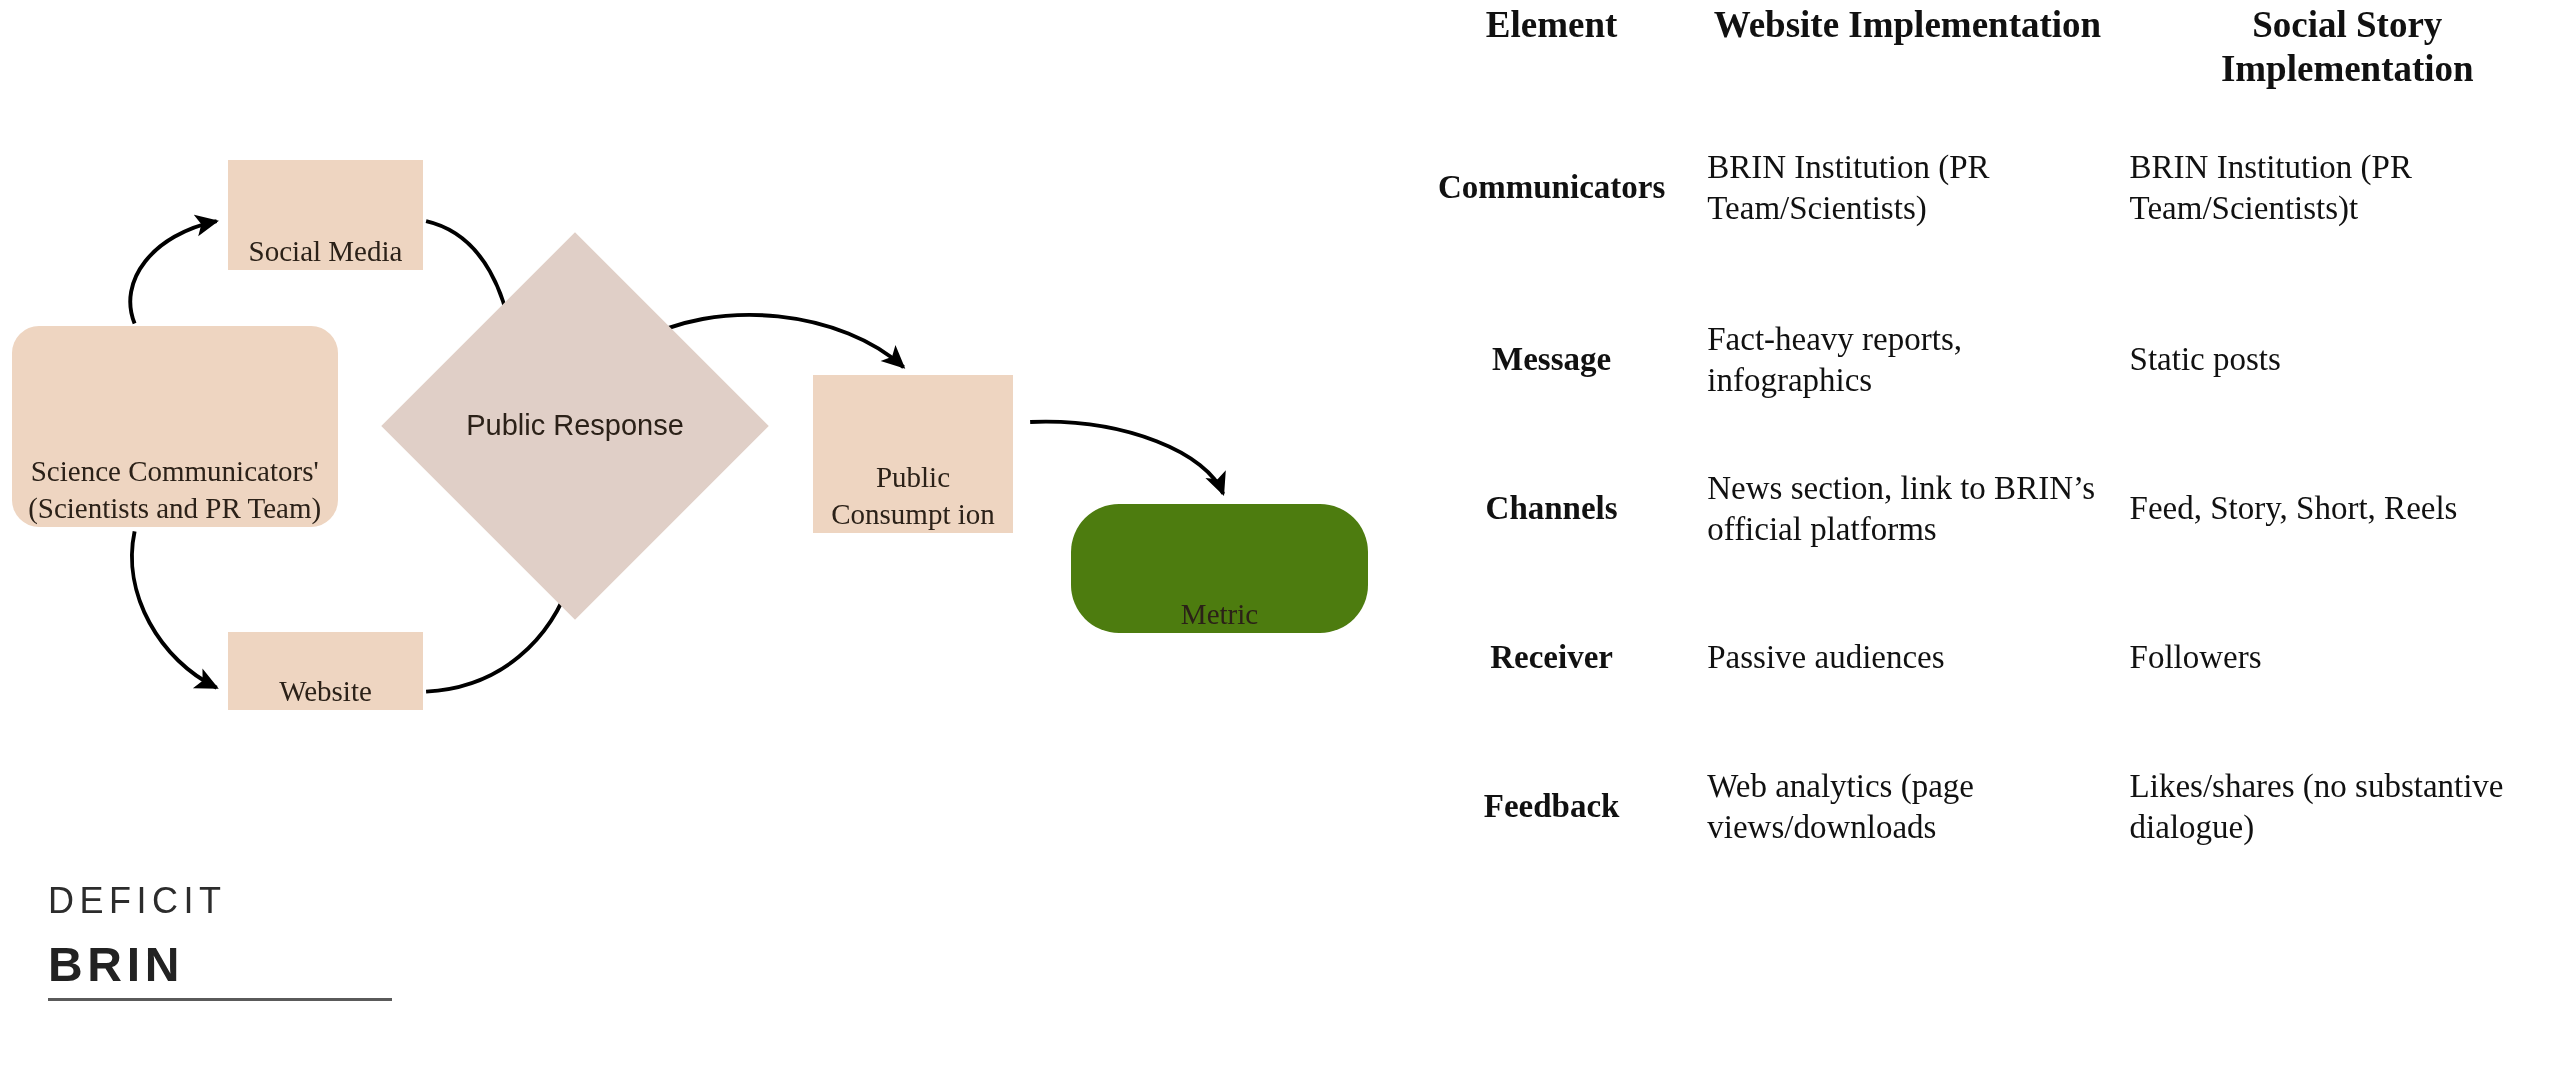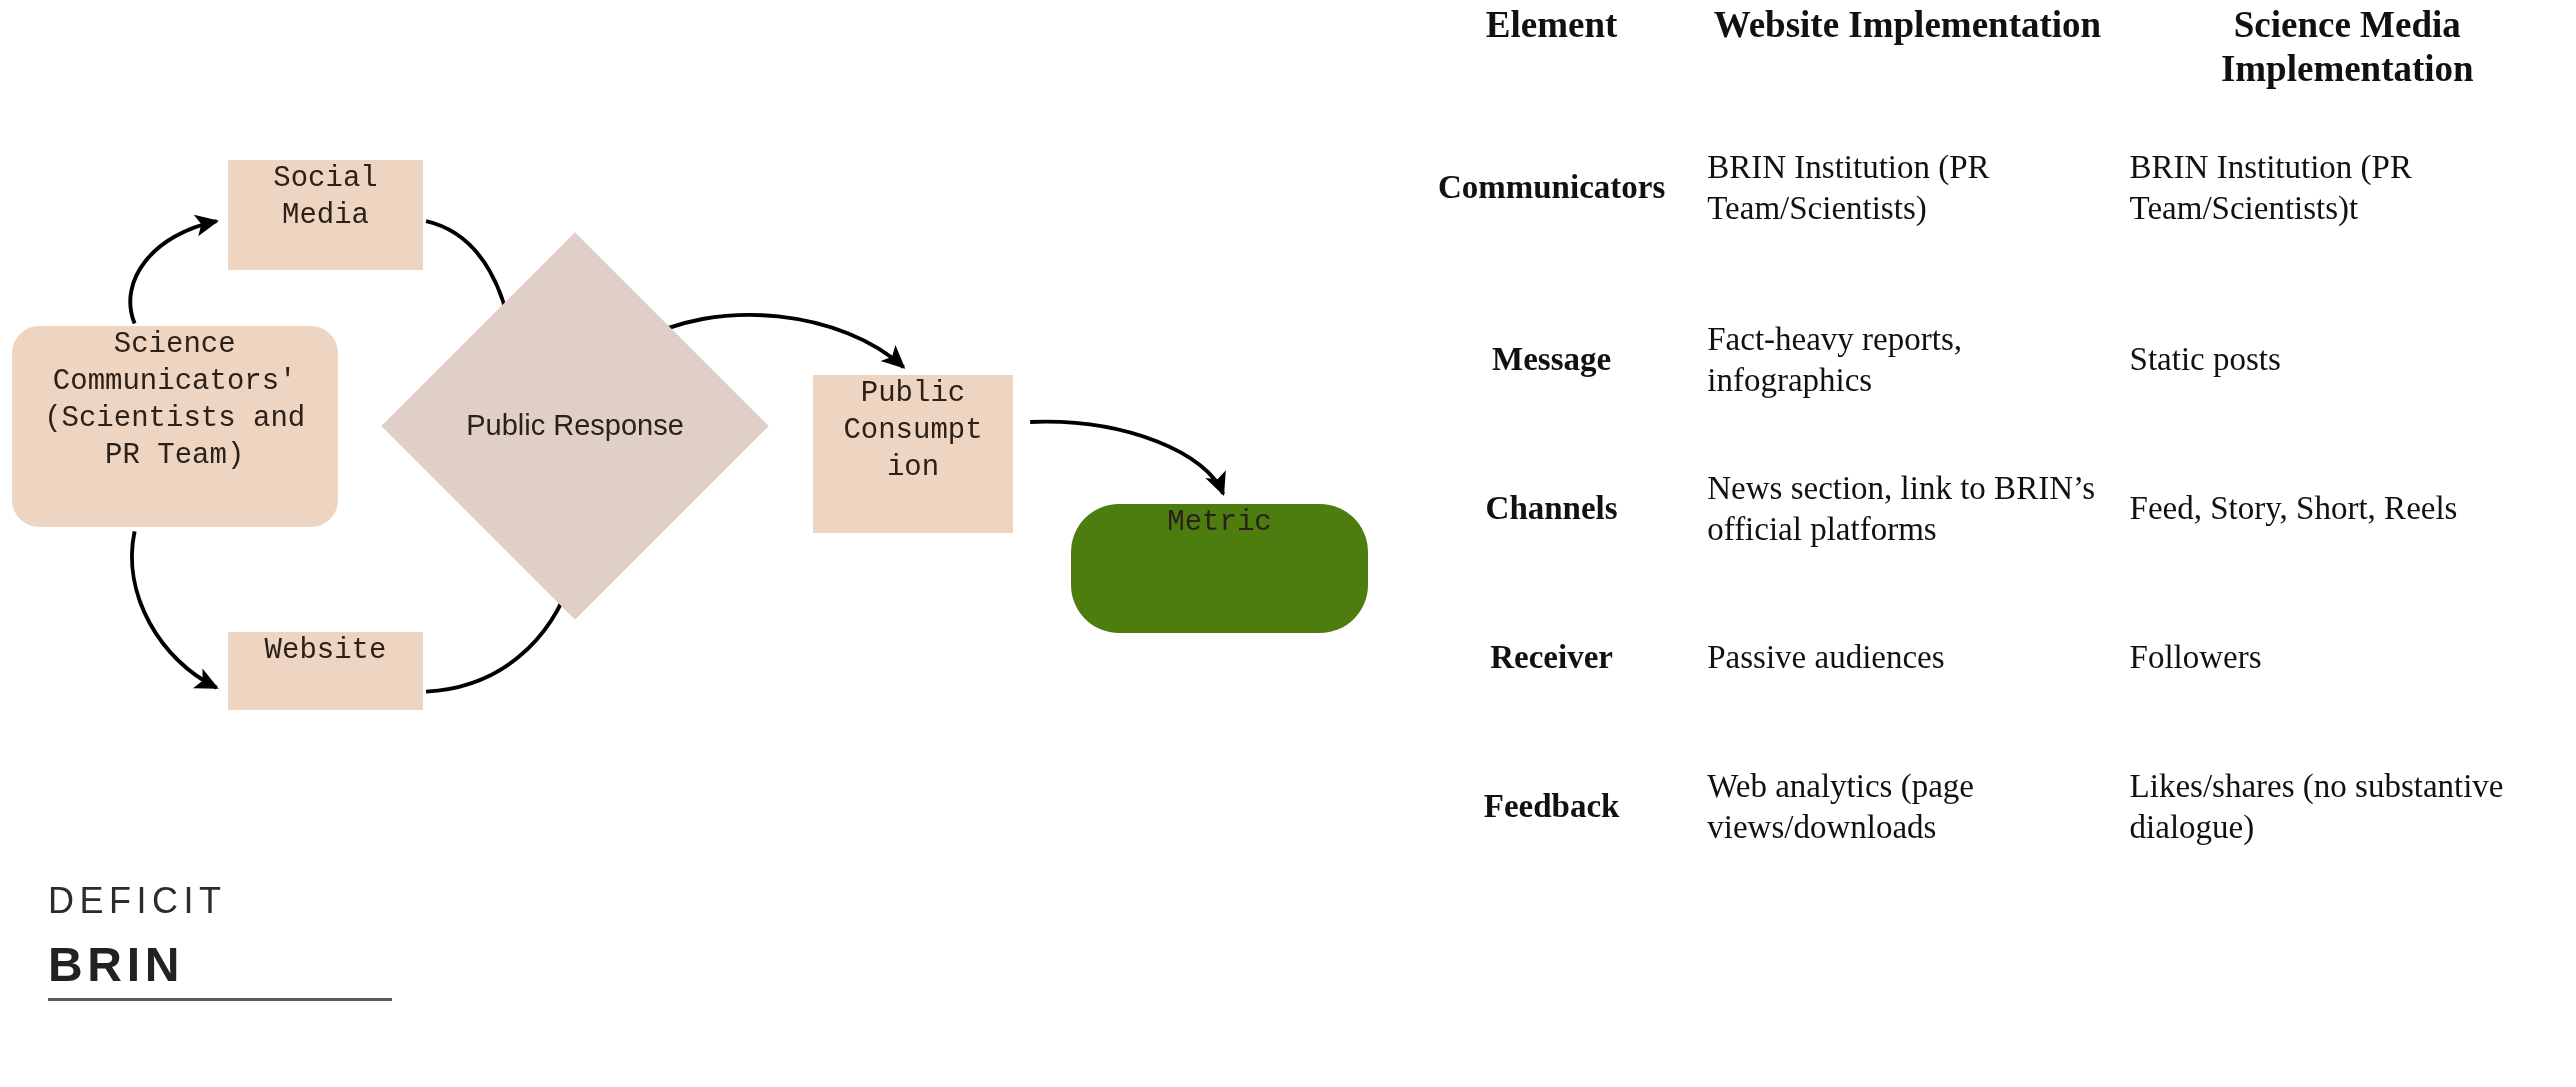--- a/index.html
+++ b/index.html
@@ -25,25 +25,25 @@
   #arrow-layer {
     position: absolute;
     left: 0; top: 0;
     width: 1407px; height: 1087px;
     pointer-events: none;
   }
 
   .node {
     position: absolute;
     display: flex;
-    align-items: flex-start;
+    align-items: flex-end;
     justify-content: center;
     text-align: center;
     color: #2b2118;
-    font-family: Liberation Mono, monospace;
+    font-family: Liberation Serif, serif;
     line-height: 1.28;
     box-sizing: border-box;
   }
 
   .node-rect {
     background: #eed5c1;
   }
 
   .node-rounded {
     background: #4d7c0f;
@@ -237,21 +237,21 @@
   <table id="comparison-table">
     <colgroup>
       <col class="c-element">
       <col class="c-web">
       <col class="c-social">
     </colgroup>
     <thead>
       <tr>
         <th>Element</th>
         <th>Website Implementation</th>
-        <th>Science Media Implementation</th>
+        <th>Social Story Implementation</th>
       </tr>
     </thead>
     <tbody>
       <tr>
         <td class="cell-element">Communicators</td>
         <td class="cell-impl">BRIN Institution (PR Team/Scientists)</td>
         <td class="cell-impl">BRIN Institution (PR Team/Scientists)t</td>
       </tr>
       <tr>
         <td class="cell-element">Message</td>

